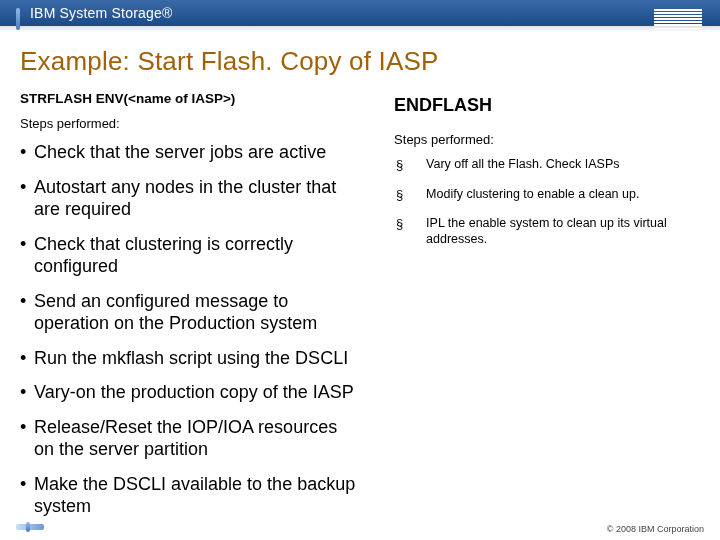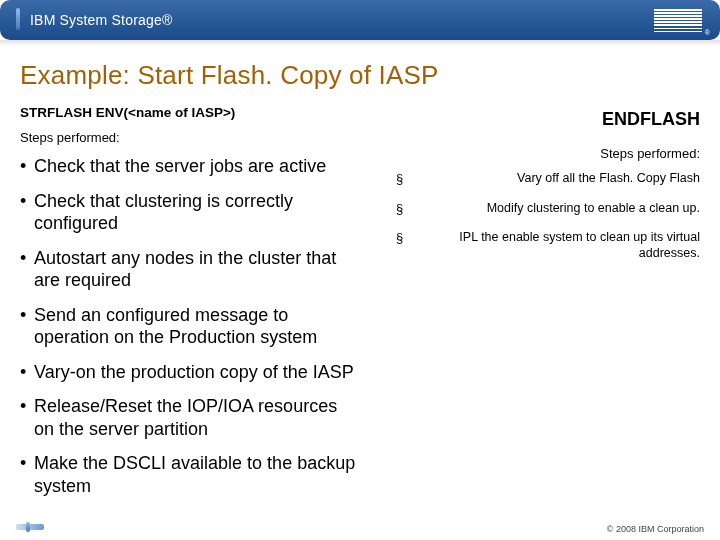--- a/index.html
+++ b/index.html
@@ -5,28 +5,27 @@
   * { margin: 0; padding: 0; box-sizing: border-box; }
   body {
     width: 720px;
     height: 540px;
     font-family: Arial, Helvetica, sans-serif;
     background: #fff;
     position: relative;
     overflow: hidden;
   }
   .header {
-    height: 40px;
+    height: 26px;
     background: linear-gradient(to bottom, #3a6aa8 0%, #2a5a98 50%, #1a4a88 100%);
     position: relative;
     display: flex;
     align-items: center;
     padding-left: 22px;
     color: #fff;
-    border-radius: 10px;
   }
   .header-accent {
     position: absolute;
     left: 16px;
     top: 8px;
     width: 4px;
     height: 22px;
     background: linear-gradient(to bottom, #8fbce8, #4a7ab8);
     border-radius: 2px;
   }
@@ -71,21 +70,21 @@
     display: flex;
     padding: 6px 20px 0 20px;
     gap: 36px;
   }
   .col {
     flex: 1;
     font-size: 12.5px;
     color: #000;
   }
   .col-left { flex: 1.05; }
-  .col-right { flex: 0.95; padding-top: 4px; text-align: right; }
+  .col-right { flex: 0.95; padding-top: 4px; }
   .cmd-heading {
     font-weight: bold;
     font-size: 13.5px;
     margin-bottom: 10px;
   }
   .cmd-heading-big {
     font-weight: bold;
     font-size: 18px;
     margin-bottom: 16px;
   }
@@ -188,33 +187,34 @@
 <div class="header-shadow"></div>
 
 <div class="slide-title">Example: Start Flash. Copy of IASP</div>
 
 <div class="content">
   <div class="col col-left">
     <div class="cmd-heading">STRFLASH   ENV(&lt;name of IASP&gt;)</div>
     <div class="steps-label">Steps performed:</div>
     <ul class="bullets">
       <li>Check that the server jobs are active</li>
+      <li>Autostart any nodes in the cluster that are required</li>
       <li>Check that clustering is correctly configured</li>
-      <li>Autostart any nodes in the cluster that are required</li>
       <li>Send an configured message to operation on the Production system</li>
+      <li>Run the mkflash script using the DSCLI</li>
       <li>Vary-on the production copy of the IASP</li>
       <li>Release/Reset the IOP/IOA resources on the server partition</li>
       <li>Make the DSCLI available to the backup system</li>
     </ul>
   </div>
   <div class="col col-right">
     <div class="cmd-heading-big">ENDFLASH</div>
     <div class="steps-label">Steps performed:</div>
     <ul class="squares">
-      <li>Vary off all the Flash. Copy Flash</li>
+      <li>Vary off all the Flash. Check IASPs</li>
       <li>Modify clustering to enable a clean up.</li>
       <li>IPL the enable system to clean up its virtual addresses.</li>
     </ul>
   </div>
 </div>
 
 <div class="footer">
   <div class="footer-bar"></div>
   <div class="copyright">© 2008 IBM Corporation</div>
 </div>

